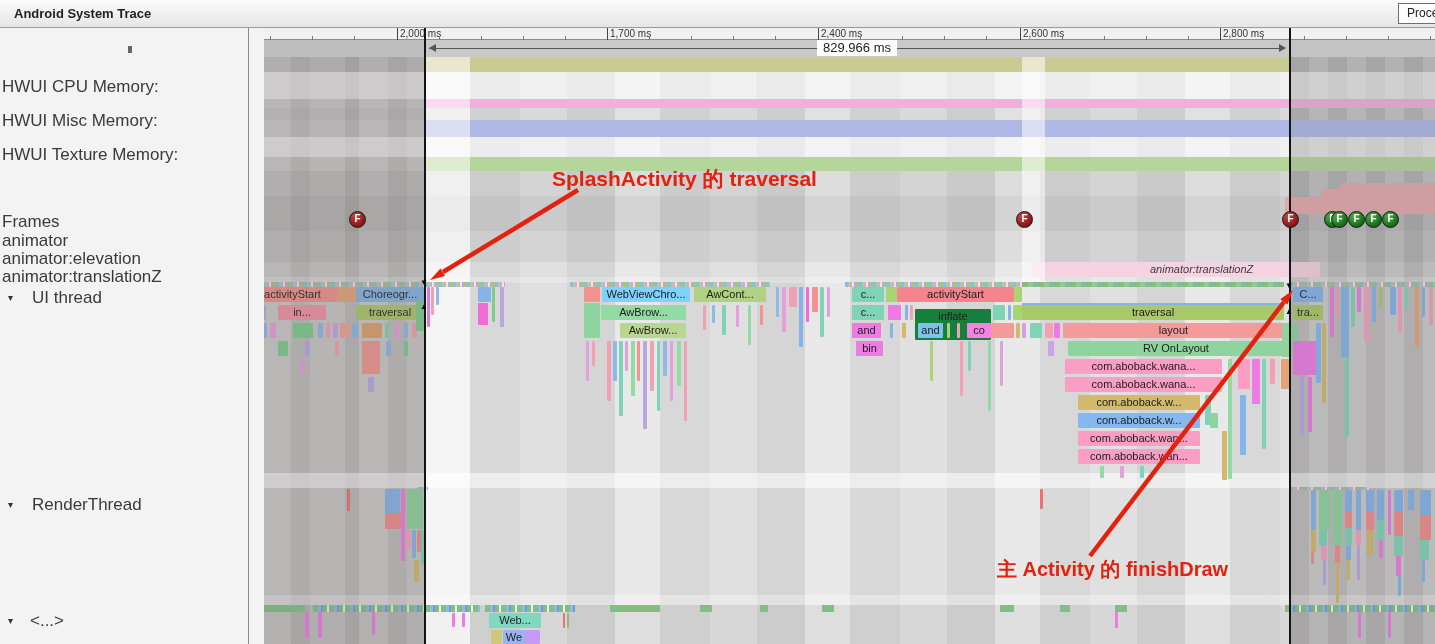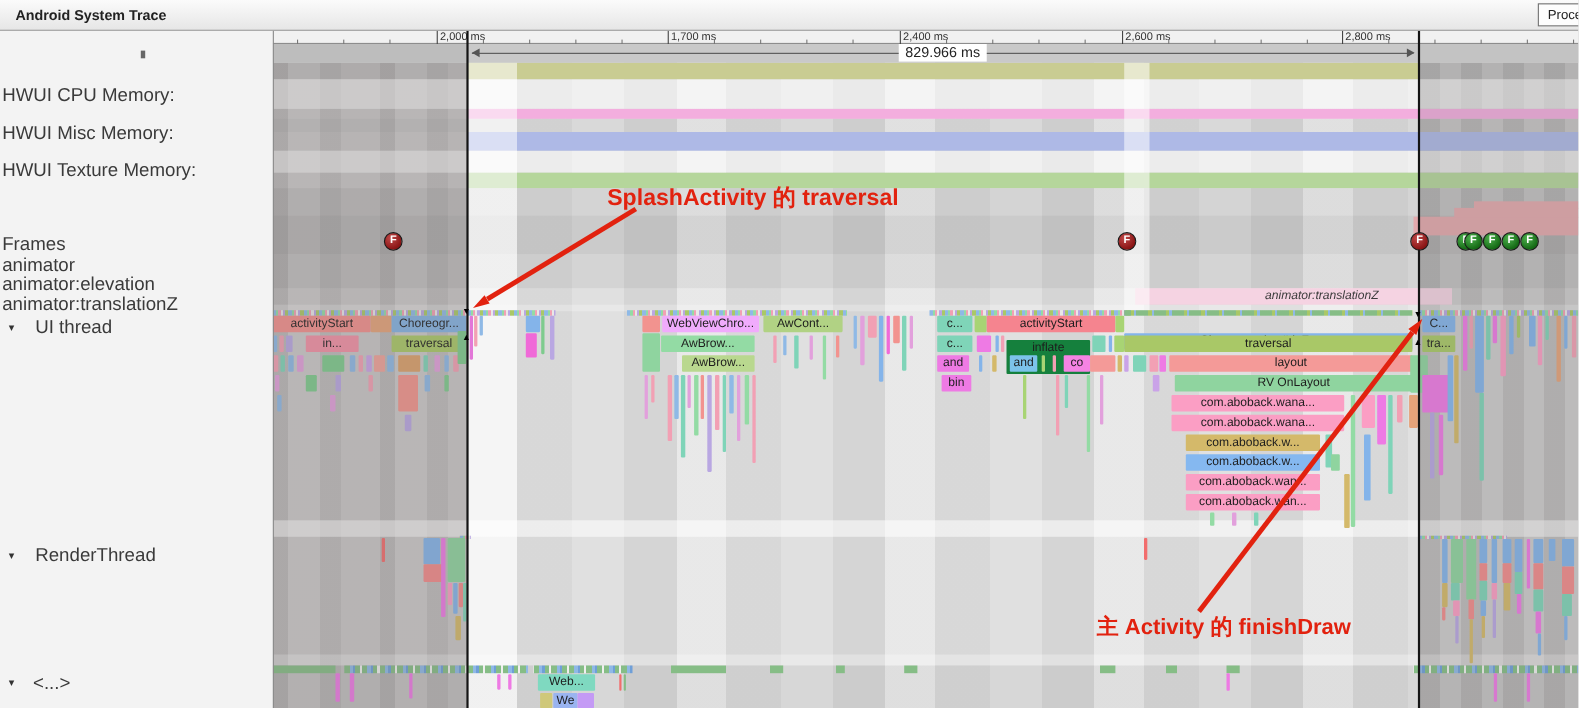--- a/index.html
+++ b/index.html
@@ -6,21 +6,21 @@
   #stage{position:relative;width:1435px;height:644px;overflow:hidden;
          font-family:"Liberation Sans",sans-serif;background:#f3f3f3;}
   .abs{position:absolute;}
   
   #titlebar{left:0;top:0;width:1435px;height:28px;
     background:linear-gradient(#fbfbfb,#e6e6e6);border-bottom:1px solid #9a9a9a;box-sizing:border-box;}
   #title{left:14px;top:0;height:28px;line-height:28px;font-size:13px;font-weight:bold;color:#222;}
   #proc-btn{left:1398px;top:3px;height:21px;line-height:19px;padding:0 8px;background:#fdfdfd;
     border:1px solid #6f6f6f;font-size:12px;color:#222;}
   
-  #sidebar{left:0;top:28px;width:248px;height:616px;background:#f3f3f3;}
+  #sidebar{left:0;top:28px;width:248px;height:616px;background:#f3f3f3;padding-left:16px;}
   .side-item{position:absolute;font-size:17px;color:#3a3a3a;white-space:nowrap;}
   .side-arrow{position:absolute;left:8px;font-size:10px;color:#333;}
   
   #bg-left{left:248px;top:28px;width:177px;height:616px;
     background:#c6c4c4 repeating-linear-gradient(90deg,rgba(0,0,0,0.06) 0 14px,rgba(255,255,255,0.10) 14px 43px,rgba(0,0,0,0.04) 43px 62px,rgba(255,255,255,0.05) 62px 97px);}
   #bg-mid{left:425px;top:28px;width:865px;height:616px;
     background:#e0e0e0 repeating-linear-gradient(90deg,rgba(255,255,255,0.28) 0 45px,rgba(0,0,0,0.035) 45px 95px,rgba(0,0,0,0.0) 95px 142px,rgba(0,0,0,0.05) 142px 190px);}
   #bg-right{left:1290px;top:28px;width:145px;height:616px;
     background:#c9c7c7 repeating-linear-gradient(90deg,rgba(0,0,0,0.06) 0 19px,rgba(255,255,255,0.09) 19px 38px);}
   .row-tint{position:absolute;left:248px;width:1187px;}
@@ -155,21 +155,21 @@
       <div class="span-block" style="left: 431px; top: 287px; width: 3px; height: 28px; background: rgb(242, 160, 180); line-height: 28px;"></div>
       <div class="span-block" style="left: 436px; top: 287px; width: 3px; height: 18px; background: rgb(143, 185, 230); line-height: 18px;"></div>
       <div class="span-block" style="left: 478px; top: 287px; width: 13px; height: 15px; background: rgb(132, 180, 234); line-height: 15px;"></div>
       <div class="span-block" style="left: 478px; top: 303px; width: 10px; height: 22px; background: rgb(240, 106, 216); line-height: 22px;"></div>
       <div class="span-block" style="left: 492px; top: 287px; width: 3px; height: 35px; background: rgb(126, 203, 142); line-height: 35px;"></div>
       <div class="span-block" style="left: 500px; top: 287px; width: 4px; height: 40px; background: rgb(185, 167, 226); line-height: 40px;"></div>
       <div class="span-block" style="left: 584px; top: 287px; width: 16px; height: 15px; background: rgb(242, 147, 143); line-height: 15px;"></div>
       <div class="span-block" style="left: 584px; top: 303px; width: 16px; height: 35px; background: rgb(143, 212, 159); line-height: 35px;"></div>
       <div class="span-block" style="left: 586px; top: 341px; width: 3px; height: 40px; background: rgb(226, 160, 220); line-height: 40px;"></div>
       <div class="span-block" style="left: 592px; top: 341px; width: 3px; height: 25px; background: rgb(242, 160, 180); line-height: 25px;"></div>
-      <div class="span-block" style="left: 602px; top: 287px; width: 88px; height: 15px; background: #f0abfc; line-height: 15px;">WebViewChro...</div>
+      <div class="span-block" style="left: 602px; top: 287px; width: 88px; height: 15px; background: #7dd3fc; line-height: 15px;">WebViewChro...</div>
       <div class="span-block" style="left: 694px; top: 287px; width: 72px; height: 15px; background: rgb(177, 210, 132); line-height: 15px;">AwCont...</div>
       <div class="span-block" style="left: 601px; top: 305px; width: 85px; height: 15px; background: rgb(147, 219, 164); line-height: 15px;">AwBrow...</div>
       <div class="span-block" style="left: 620px; top: 323px; width: 66px; height: 15px; background: rgb(185, 216, 143); line-height: 15px;">AwBrow...</div>
       <div class="span-block" style="left: 607px; top: 341px; width: 4px; height: 60px; background: rgb(242, 160, 180); line-height: 60px;"></div>
       <div class="span-block" style="left: 613px; top: 341px; width: 4px; height: 40px; background: rgb(143, 185, 230); line-height: 40px;"></div>
       <div class="span-block" style="left: 619px; top: 341px; width: 4px; height: 75px; background: rgb(127, 212, 184); line-height: 75px;"></div>
       <div class="span-block" style="left: 625px; top: 341px; width: 3px; height: 30px; background: rgb(226, 160, 220); line-height: 30px;"></div>
       <div class="span-block" style="left: 631px; top: 341px; width: 4px; height: 55px; background: rgb(147, 219, 164); line-height: 55px;"></div>
       <div class="span-block" style="left: 637px; top: 341px; width: 3px; height: 40px; background: rgb(242, 147, 143); line-height: 40px;"></div>
       <div class="span-block" style="left: 643px; top: 341px; width: 4px; height: 88px; background: rgb(185, 167, 226); line-height: 88px;"></div>

